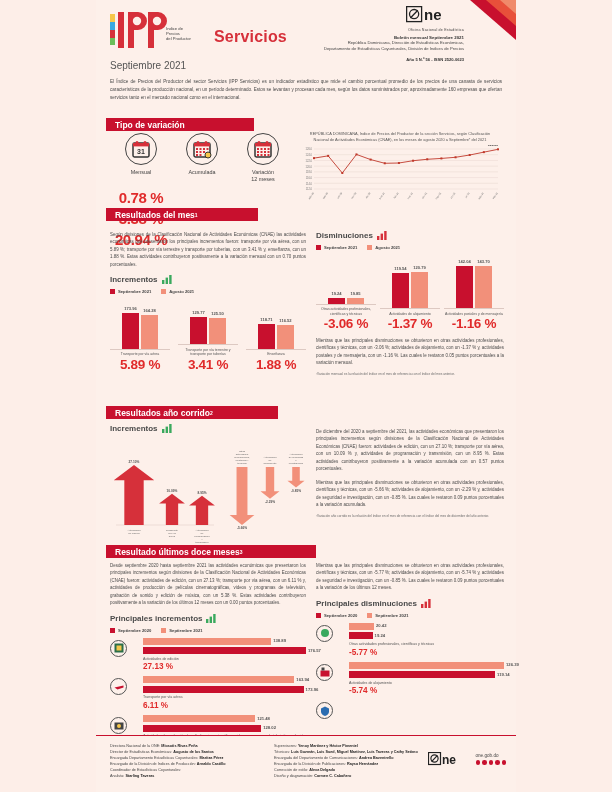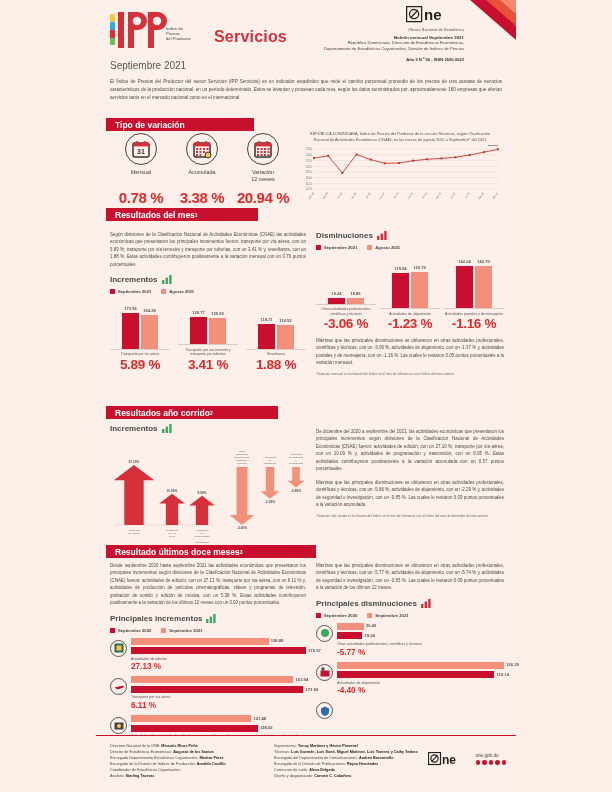--- a/index.html
+++ b/index.html
@@ -44,21 +44,21 @@
   .secbar.w4{width:210px;}
 
   
   .tipo{position:absolute;left:16px;top:133px;width:180px;}
   .tipo-row{display:flex;justify-content:space-between;}
   .tcard{width:58px;text-align:center;}
   .cal{width:30px;height:30px;border-radius:50%;border:1.4px solid #444;margin:0 auto;position:relative;background:#fdf0ea;}
   .cal svg{position:absolute;left:50%;top:50%;transform:translate(-50%,-50%);}
   .tlabel{font-size:5.4px;color:#444;margin-top:4px;line-height:1.25;}
   .tpct{font-size:15px;font-weight:bold;color:#e02b2b;margin-top:4px;text-align:center;letter-spacing:-.4px;}
-  .tipo-pcts{display:flex;justify-content:space-between;margin-top:2px;}
+  .tipo-pcts{display:flex;justify-content:space-between;margin-top:2px;flex-direction:column;}
   .tipo-pcts div{width:58px;}
 
   
   .linechart{position:absolute;left:200px;top:131px;width:208px;}
   .lc-title{font-size:3.9px;color:#555;text-align:center;line-height:1.45;padding:0 6px;}
   .lc-body{position:relative;margin-top:3px;height:62px;}
   .lc-body svg{display:block;}
 
   
   .colL{position:absolute;left:14px;width:196px;}
@@ -80,21 +80,21 @@
   .bar.light{background:#f2907a;}
   .bcap{font-size:3.5px;color:#555;margin-top:2.5px;line-height:1.25;}
   .bigpct{display:flex;justify-content:space-between;margin-top:0;}
   .bigpct div{width:60px;text-align:center;font-size:13.5px;font-weight:bold;color:#e02b2b;letter-spacing:-.3px;}
 
   
   .arrows{position:relative;height:120px;margin-top:4px;}
   .arrows svg{display:block;}
 
   
-  .hrow{margin-top:5px;display:flex;gap:4px;align-items:flex-start;justify-content:space-between;}
+  .hrow{margin-top:5px;display:flex;gap:16px;align-items:flex-start;justify-content:space-between;}
   .hicon{width:15px;height:15px;border-radius:50%;border:1.1px solid #555;flex:0 0 auto;margin-top:2px;position:relative;background:#fdf0ea;}
   .hicon svg{position:absolute;left:50%;top:50%;transform:translate(-50%,-50%);}
   .hbars{flex:1 1 auto;}
   .hbar{height:7px;position:relative;margin-bottom:2.5px;}
   .hbar i{display:block;height:100%;}
   .hbar.light i{background:#f2907a;}
   .hbar.dark i{background:#c8102e;}
   .hbar b{position:absolute;top:0.6px;font-size:4.2px;font-weight:bold;color:#555;}
   .hcap{font-size:3.6px;color:#555;line-height:1.3;margin-top:1px;}
   .hpct{font-size:8.2px;font-weight:bold;color:#e02b2b;margin-top:1px;}
@@ -411,21 +411,21 @@
               </div>
         <div class="bar light" style="height:42.64px">
                 <b>143.70</b>
               </div>
       </div>
       <div class="bcap">Actividades postales y de mensajería</div>
           </div>
         </div>
     <div class="bigpct" id="dec-pcts">
           <div>-3.06 %</div>
-          <div>-1.23 %</div>
+          <div>-1.37 %</div>
           <div>-1.16 %</div>
         </div>
     <div class="ptext" style="margin-top:6px">Mientras que las principales disminuciones se obtuvieron en otras actividades profesionales, científicas y técnicas, con un -3.06 %; actividades de alojamiento, con un -1.37 % y, actividades postales y de mensajería, con un -1.16 %. Las cuales le restaron 0.05 puntos porcentuales a la variación mensual.</div>
     <div class="foot-note">¹Variación mensual es la relación del índice en el mes de referencia con el índice del mes anterior.</div>
   </div>
 
   <div class="secbar w3" style="top:406px">
     <span>Resultados año corrido</span>
         <sup>2</sup>
   </div>
@@ -633,21 +633,21 @@
       <div class="hbars">
         <div class="hbar light">
                 <i style="width:100%"></i>
                 <b style="left:calc(100% + 2px)">126.39</b>
               </div>
         <div class="hbar dark">
                 <i style="width:94.26378669198513%"></i>
                 <b style="left:calc(94.26378669198513% + 2px)">119.14</b>
               </div>
         <div class="hcap">Actividades de alojamiento</div>
-        <div class="hpct">-4.40 %</div>
+        <div class="hpct">-5.74 %</div>
       </div>
           </div>
           <div class="hrow">
       <div class="hicon">
               <svg width="11" height="11" viewBox="0 0 11 11">
                 <path d="M5.5 1 L9.5 3 V6 Q9.5 9 5.5 10.5 Q1.5 9 1.5 6 V3 Z" fill="#2b6cb0"></path>
               </svg>
             </div>
           </div>
         </div>

